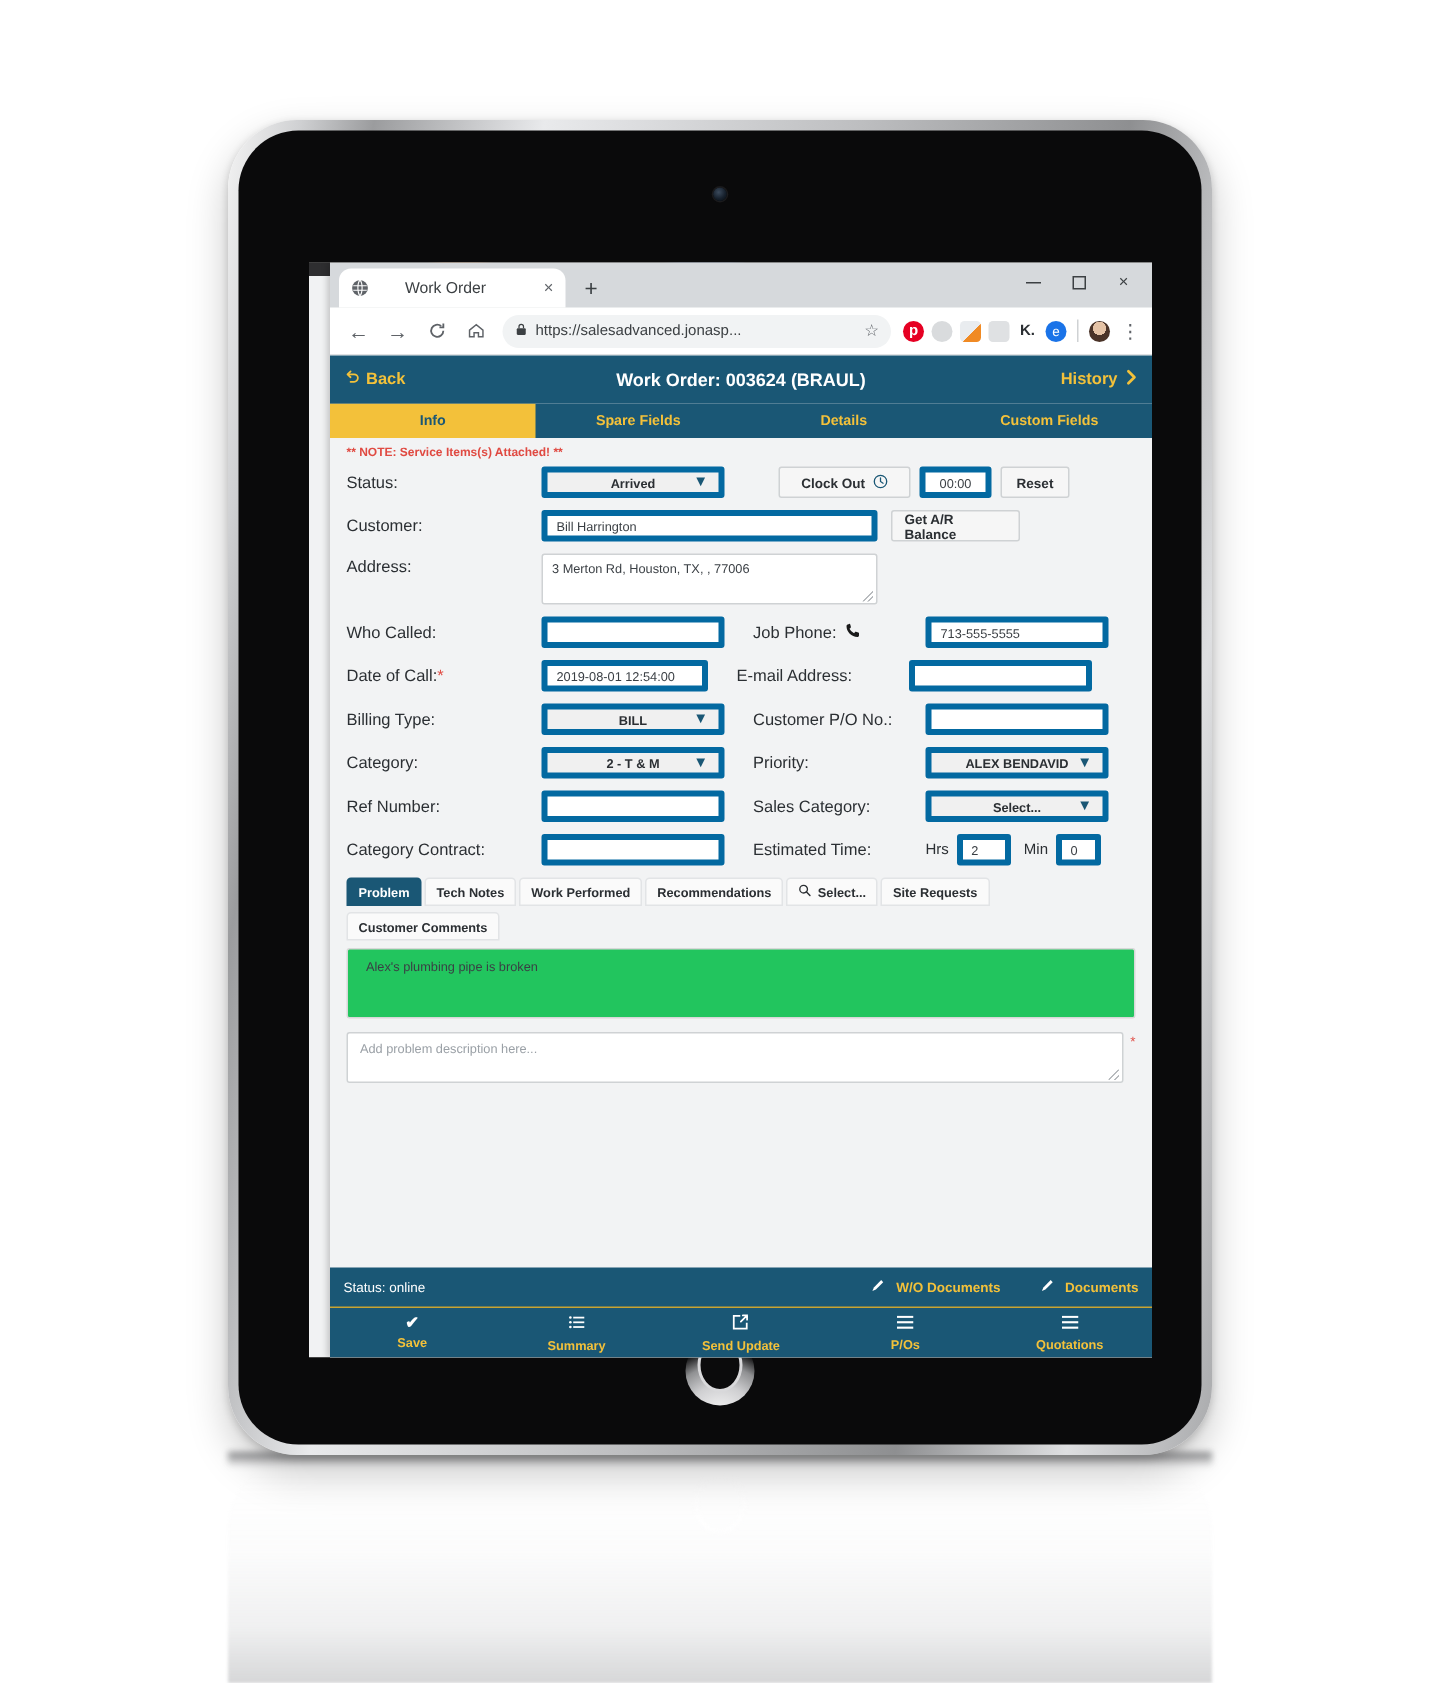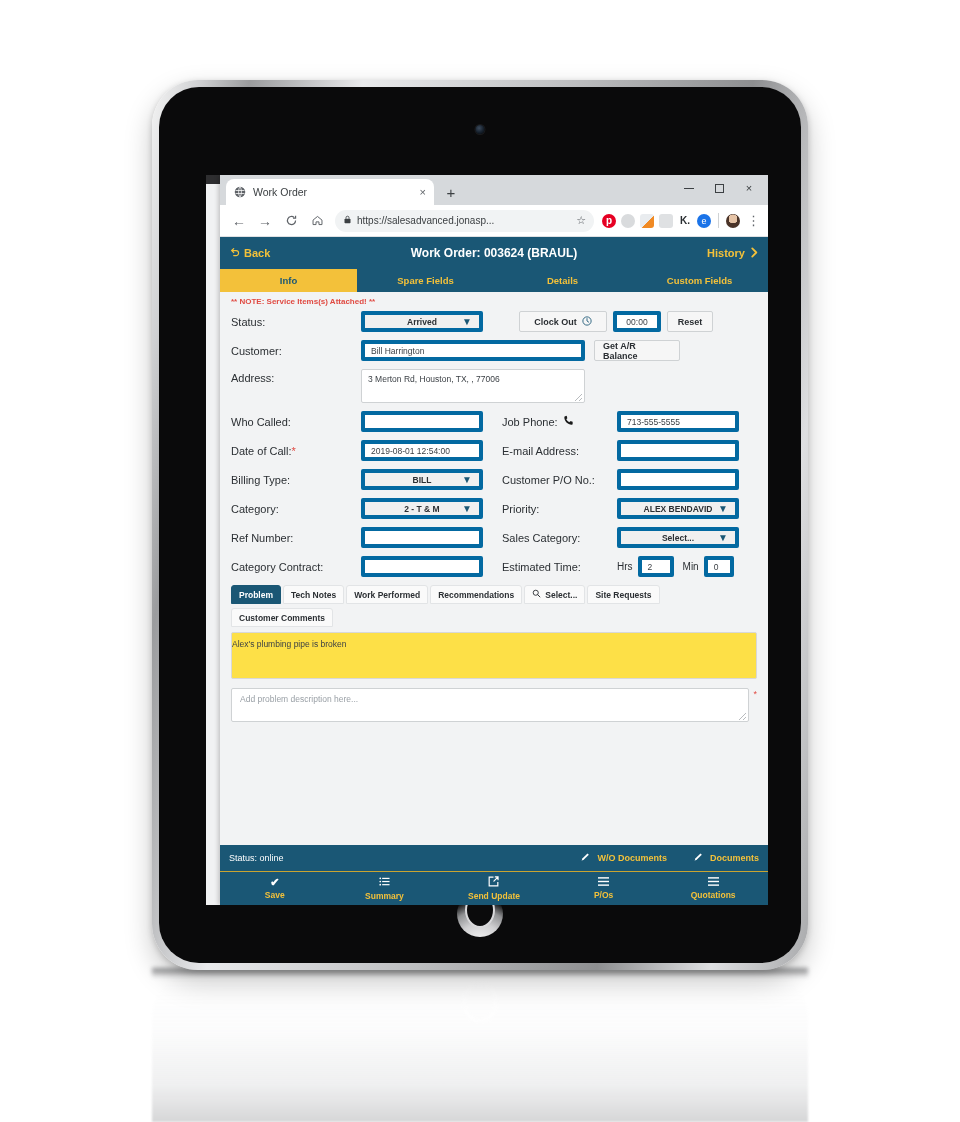--- a/index.html
+++ b/index.html
@@ -68,23 +68,23 @@
     background:#ffffff; display:flex; flex-direction:column;
     box-shadow: -2px 0 4px rgba(0,0,0,.18);
   }
 
   
   .tabstrip {
     height:30px; background:#d6d9dc; position:relative; flex:0 0 auto;
     display:flex; align-items:flex-end; padding-left:6px;
   }
   .tab {
-    height:26px; width:208px; background:#fff;
+    height:26px; width:151px; background:#fff;
     border-radius:8px 8px 0 0;
-    display:flex; align-items:center; gap:7px; padding:0 8px;
+    display:flex; align-items:center; gap:24px; padding:0 8px;
     font-size:10.5px; color:#3c4043;
   }
   .tab-fav { width:12px; height:12px; flex:0 0 auto; }
   .tab-title { flex:1 1 auto; white-space:nowrap; overflow:hidden; }
   .tab-close { font-size:11px; color:#5f6368; cursor:pointer; }
   .newtab { width:26px; text-align:center; font-size:15px; color:#3c4043; margin-bottom:4px; margin-left:4px; }
   .wincontrols {
     position:absolute; right:4px; top:2px; display:flex; gap:0; align-items:center;
   }
   .wc { width:30px; height:22px; display:flex; align-items:center; justify-content:center; font-size:11px; color:#3c4043; }
@@ -169,22 +169,22 @@
   
   .subtabs { display:flex; flex-wrap:wrap; gap:2px; margin-top:3px; margin-bottom:5px; }
   .subtab {
     height:19px; padding:0 7px; display:flex; align-items:center; gap:4px;
     background:#fafafa; border:1px solid #e2e4e6; border-radius:3px 3px 0 0;
     font-size:8.5px; font-weight:bold; color:#2b2f33;
   }
   .subtab.active { background:#1a5775; color:#ffffff; border-color:#1a5775; }
 
   .comment-box {
-    background:#fde047; border:1px solid #d8d8d8; height:47px;
-    font-size:8.5px; color:#3a3f44; padding:6px 0; border-radius:2px;
+    background:#22c55e; border:1px solid #d8d8d8; height:47px;
+    font-size:8.5px; color:#3a3f44; padding:6px 12px; border-radius:2px;
   }
   .desc-wrap { display:flex; align-items:flex-start; gap:4px; margin-top:9px; }
   .desc-box {
     flex:1 1 auto; background:#fff; border:1px solid #cfd2d4; height:34px;
     font-size:8.5px; color:#9aa0a6; padding:5px 8px; border-radius:2px; position:relative;
   }
   .desc-star { color:#e04a42; font-size:9px; line-height:12px; }
 
   
   .statusbar {
@@ -384,21 +384,21 @@
                       </svg>
                   </span>
                 </div>
                 <div class="ctl" style="width:122px;">713-555-5555</div>
               </div>
 
               <div class="row">
                 <div class="col-l lbl">
                   <span>Date of Call:</span><span class="req">*</span>
                 </div>
-                <div class="ctl" style="width:122px;">2019-08-01 12:54:00</div>
+                <div class="ctl" style="width:111px;">2019-08-01 12:54:00</div>
                 <div class="lbl" style="width:115px;margin-left:19px;">E-mail Address:</div>
                 <div class="ctl" style="width:122px;"></div>
               </div>
 
               <div class="row">
                 <div class="col-l lbl">Billing Type:</div>
                 <div class="ctl gray" style="width:122px;">
                   <span>BILL</span>
                   <span class="caret">▼</span>
                 </div>

